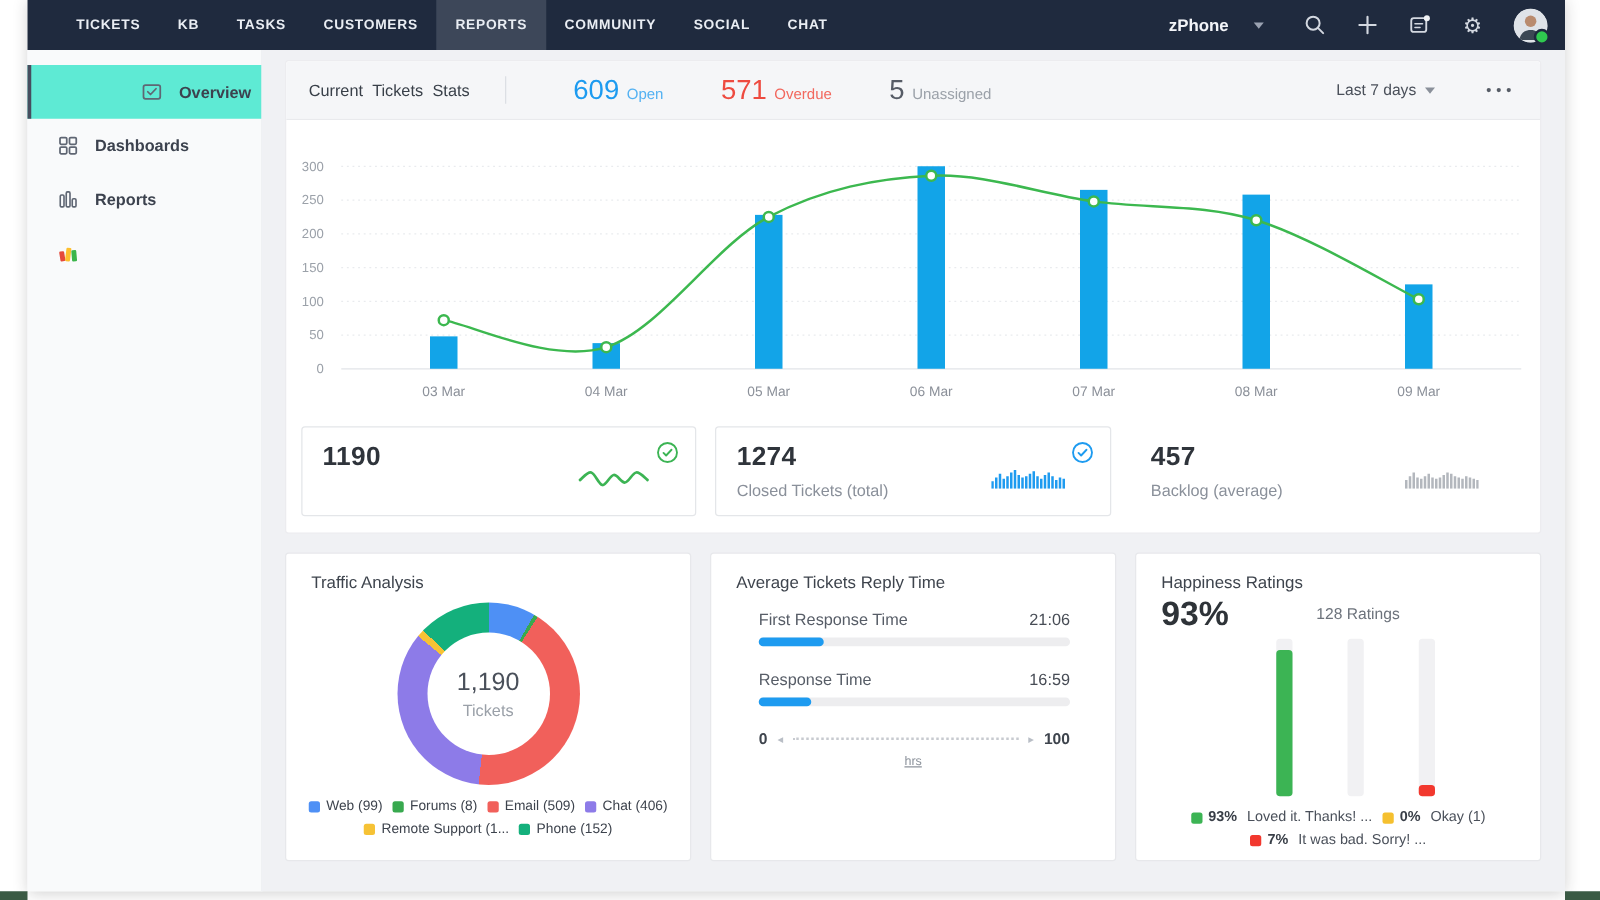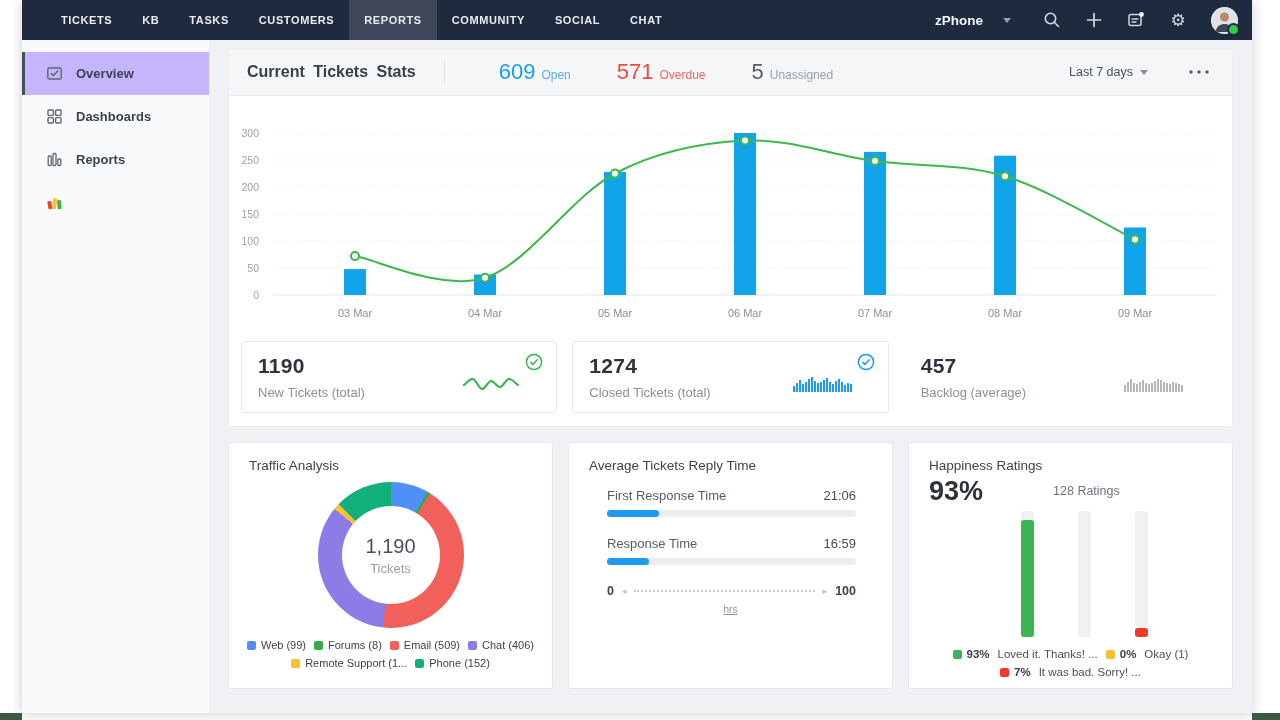--- a/index.html
+++ b/index.html
@@ -20,31 +20,31 @@
   .nav-icon{width:18px;height:18px;display:flex;align-items:center;justify-content:center;cursor:pointer;color:#d3d8e0;}
   .gear-glyph{font-size:17px;line-height:1;color:#d3d8e0;}
   .avatar{position:relative;width:27px;height:27px;border-radius:50%;background:#e3e6ea;cursor:pointer;}
   .avatar svg{border-radius:50%;display:block;}
   .status-dot{position:absolute;right:-2px;bottom:-2px;width:9px;height:9px;border-radius:50%;background:#2fc94f;border:2px solid #1f2a3e;}
 
   
   .app-body{display:flex;height:673px;background:#f0f1f4;}
   .sidebar{width:188px;background:#f9fafb;border-right:1px solid #eceef1;padding-top:12px;box-sizing:border-box;flex:none;}
   .side-item{display:flex;align-items:center;gap:13px;min-height:43px;padding:0 8px 0 21px;border-left:3px solid transparent;color:#3c424e;font-size:13px;font-weight:600;cursor:pointer;}
-  .side-item.active{background:#c4b5fd;border-left-color:#464d5e;}
+  .side-item.active{background:#5eead4;border-left-color:#464d5e;justify-content:flex-end;}
   .side-icon{width:17px;height:17px;color:#5f6673;flex:none;display:flex;align-items:center;}
   .side-icon svg{width:17px;height:17px;}
   .side-label-sub{font-size:10.5px;color:#4c525c;font-weight:400;margin-top:2px;}
 
   .content{flex:1;padding:8px 19px 0 18px;box-sizing:border-box;}
 
   
   .panel{background:#fff;border:1px solid #ececef;border-radius:3px;}
   .panel-header{height:46px;display:flex;align-items:center;background:#f5f6f8;border-bottom:1px solid #e9eaed;border-radius:3px 3px 0 0;padding:0 18px;}
-  .panel-title{font-size:16px;font-weight:700;color:#394049;word-spacing:4px;text-align:right;}
+  .panel-title{font-size:13px;font-weight:400;color:#394049;word-spacing:4px;text-align:right;}
   .vdiv{width:1px;height:22px;background:#dcdfe4;margin-left:28px;}
   .stats{display:flex;align-items:baseline;gap:46px;margin-left:54px;}
   .stat{display:flex;align-items:baseline;gap:6px;cursor:pointer;}
   .stat-value{font-size:22px;font-weight:400;}
   .stat-label{font-size:12px;}
   .header-right{margin-left:auto;display:flex;align-items:center;gap:36px;}
   .range{display:flex;align-items:center;gap:7px;font-size:12.5px;color:#4a505a;cursor:pointer;}
   .range .caret{border-top-color:#8a909a;}
   .more{cursor:pointer;display:flex;padding:4px;}
 
@@ -271,21 +271,20 @@
               <text x="516" y="207" text-anchor="middle" font-size="11" fill="#8b9099">06 Mar</text>
               <text x="646" y="207" text-anchor="middle" font-size="11" fill="#8b9099">07 Mar</text>
               <text x="776" y="207" text-anchor="middle" font-size="11" fill="#8b9099">08 Mar</text>
               <text x="906" y="207" text-anchor="middle" font-size="11" fill="#8b9099">09 Mar</text>
             </svg>
           </div>
 
         <div class="summary-row" id="summary-row">
             <div class="summary-card">
               <div class="sc-value">1190</div>
-              <div class="sc-label">New Tickets (total)</div>
               <span class="sc-spark"><svg width="58" height="17" viewBox="0 0 58 17">
                   <path d="M2 10 C3.5 9.0 8.0 3.3 11 4 C14.0 4.7 17.0 13.7 20 14 C23.0 14.3 26.0 6.3 29 6 C32.0 5.7 35.0 12.3 38 12 C41.0 11.7 44.0 4.3 47 4 C50.0 3.7 54.5 9.0 56 10" fill="none" stroke="#3cb454" stroke-width="2.2" stroke-linecap="round"></path>
                 </svg></span>
               <span class="sc-check"><svg viewBox="0 0 18 18" width="18" height="18">
                   <circle cx="9" cy="9" r="7.6" fill="none" stroke="#3cb454" stroke-width="1.5"></circle>
                   <path d="M5.8 9.3l2.1 2.1 4.3-4.6" fill="none" stroke="#3cb454" stroke-width="1.5" stroke-linecap="round" stroke-linejoin="round"></path>
                 </svg></span>
             </div>
             <div class="summary-card">
               <div class="sc-value">1274</div>

